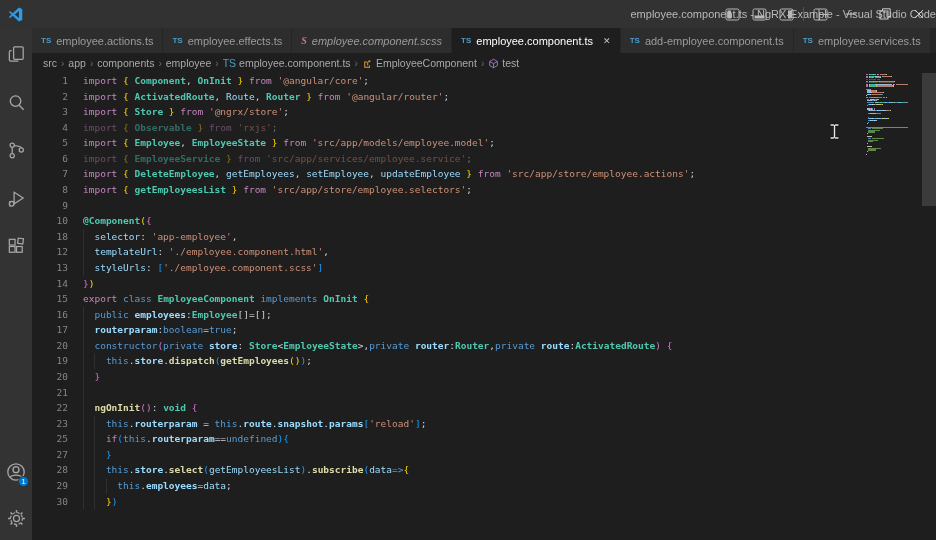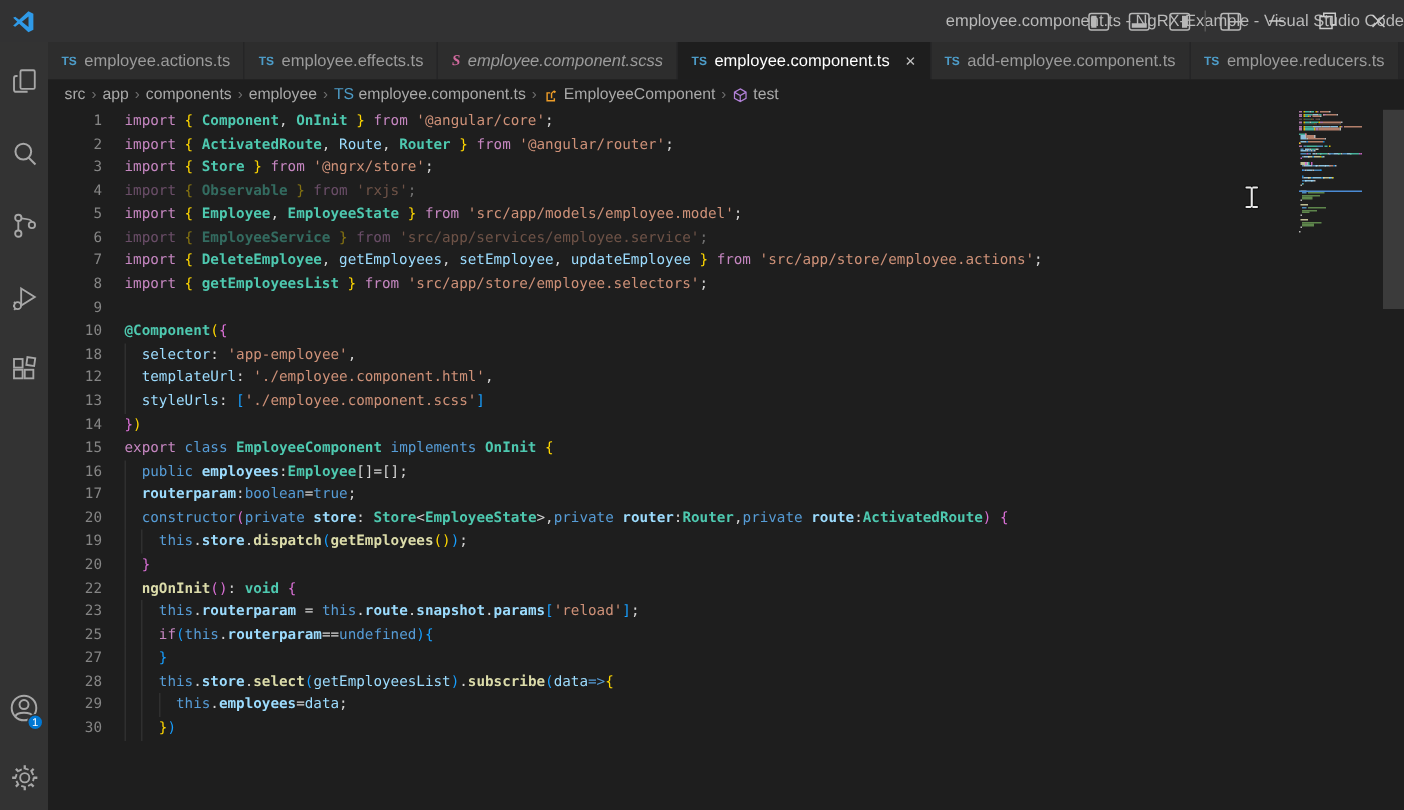--- a/index.html
+++ b/index.html
@@ -218,21 +218,21 @@
             <span class="fico ts">TS</span>
             <span class="label">employee.component.ts</span>
             <span class="close-x">✕</span>
           </div>
           <div class="tab">
             <span class="fico ts">TS</span>
             <span class="label">add-employee.component.ts</span>
           </div>
           <div class="tab">
             <span class="fico ts">TS</span>
-            <span class="label">employee.reducers.ts</span>
+            <span class="label">employee.services.ts</span>
           </div>
         </div>
       <div id="tab-actions">
         <span class="ta-ico">
           </span>
 
       </div>
     </div>
 
     <div id="breadcrumb">
@@ -352,20 +352,24 @@
           </div>
           <div class="code-line">
             <span class="ln">19</span>
             <span class="lc"><span class="guide" style="left: 0px;"></span><span class="guide" style="left: 11.44px;"></span><span class="tk" style="color: rgb(212, 212, 212);">    </span><span class="tk" style="color: rgb(86, 156, 214);">this</span><span class="tk" style="color: rgb(212, 212, 212);">.</span><span class="tk bold" style="color: rgb(156, 220, 254);">store</span><span class="tk" style="color: rgb(212, 212, 212);">.</span><span class="tk bold" style="color: rgb(220, 220, 170);">dispatch</span><span class="tk" style="color: rgb(23, 159, 255);">(</span><span class="tk bold" style="color: rgb(220, 220, 170);">getEmployees</span><span class="tk" style="color: rgb(255, 215, 0);">(</span><span class="tk" style="color: rgb(255, 215, 0);">)</span><span class="tk" style="color: rgb(23, 159, 255);">)</span><span class="tk" style="color: rgb(212, 212, 212);">;</span></span>
           </div>
           <div class="code-line">
             <span class="ln">20</span>
             <span class="lc"><span class="guide" style="left: 0px;"></span><span class="tk" style="color: rgb(212, 212, 212);">  </span><span class="tk" style="color: rgb(218, 112, 214);">}</span></span>
           </div>
           <div class="code-line">
+            <span class="ln">21</span>
+            <span class="lc"><span class="guide" style="left: 0px;"></span></span>
+          </div>
+          <div class="code-line">
             <span class="ln">22</span>
             <span class="lc"><span class="guide" style="left: 0px;"></span><span class="tk" style="color: rgb(212, 212, 212);">  </span><span class="tk bold" style="color: rgb(220, 220, 170);">ngOnInit</span><span class="tk" style="color: rgb(218, 112, 214);">(</span><span class="tk" style="color: rgb(218, 112, 214);">)</span><span class="tk" style="color: rgb(212, 212, 212);">: </span><span class="tk bold" style="color: rgb(78, 201, 176);">void</span><span class="tk" style="color: rgb(212, 212, 212);"> </span><span class="tk" style="color: rgb(218, 112, 214);">{</span></span>
           </div>
           <div class="code-line">
             <span class="ln">23</span>
             <span class="lc"><span class="guide" style="left: 0px;"></span><span class="guide" style="left: 11.44px;"></span><span class="tk" style="color: rgb(212, 212, 212);">    </span><span class="tk" style="color: rgb(86, 156, 214);">this</span><span class="tk" style="color: rgb(212, 212, 212);">.</span><span class="tk bold" style="color: rgb(156, 220, 254);">routerparam</span><span class="tk" style="color: rgb(212, 212, 212);"> = </span><span class="tk" style="color: rgb(86, 156, 214);">this</span><span class="tk" style="color: rgb(212, 212, 212);">.</span><span class="tk bold" style="color: rgb(156, 220, 254);">route</span><span class="tk" style="color: rgb(212, 212, 212);">.</span><span class="tk bold" style="color: rgb(156, 220, 254);">snapshot</span><span class="tk" style="color: rgb(212, 212, 212);">.</span><span class="tk bold" style="color: rgb(156, 220, 254);">params</span><span class="tk" style="color: rgb(23, 159, 255);">[</span><span class="tk" style="color: rgb(206, 145, 120);">'reload'</span><span class="tk" style="color: rgb(23, 159, 255);">]</span><span class="tk" style="color: rgb(212, 212, 212);">;</span></span>
           </div>
           <div class="code-line">
             <span class="ln">25</span>
             <span class="lc"><span class="guide" style="left: 0px;"></span><span class="guide" style="left: 11.44px;"></span><span class="tk" style="color: rgb(212, 212, 212);">    </span><span class="tk" style="color: rgb(197, 134, 192);">if</span><span class="tk" style="color: rgb(23, 159, 255);">(</span><span class="tk" style="color: rgb(86, 156, 214);">this</span><span class="tk" style="color: rgb(212, 212, 212);">.</span><span class="tk bold" style="color: rgb(156, 220, 254);">routerparam</span><span class="tk" style="color: rgb(212, 212, 212);">==</span><span class="tk" style="color: rgb(86, 156, 214);">undefined</span><span class="tk" style="color: rgb(23, 159, 255);">)</span><span class="tk" style="color: rgb(23, 159, 255);">{</span></span>

